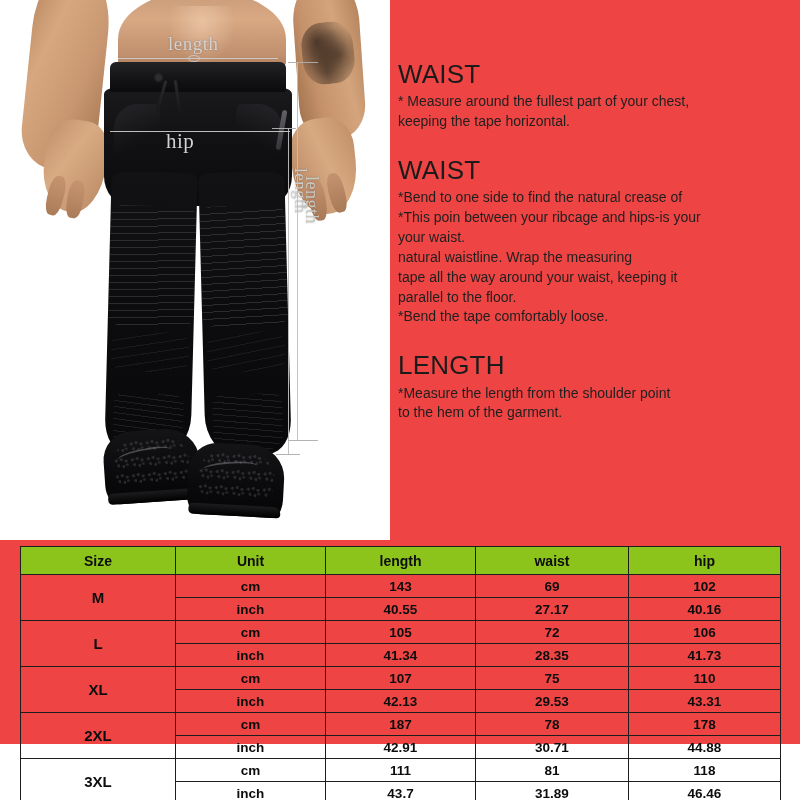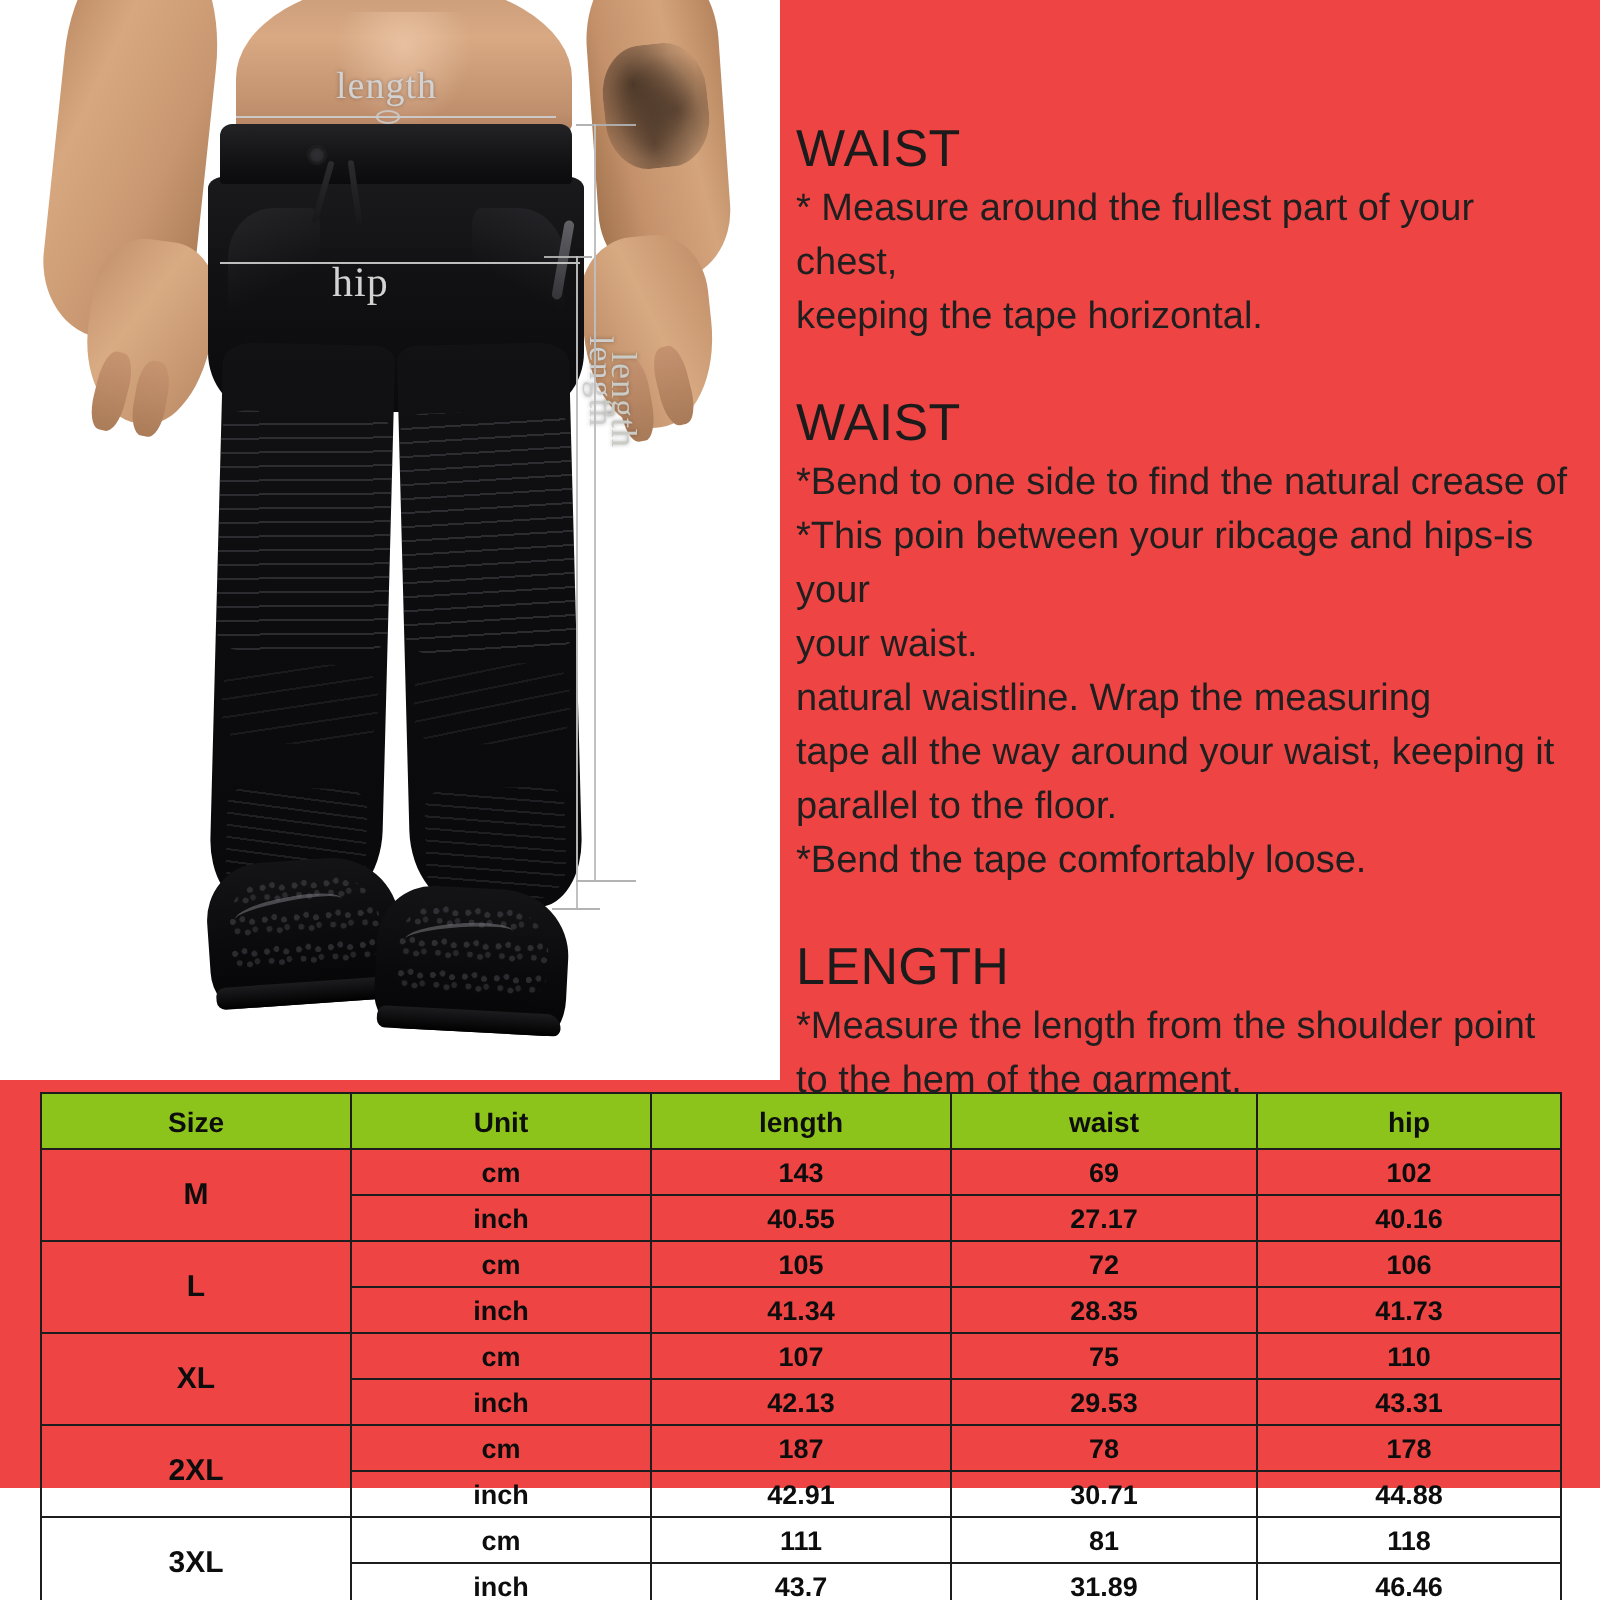--- a/index.html
+++ b/index.html
@@ -328,21 +328,21 @@
     font-family: "Liberation Sans", sans-serif;
     font-size: 26px;
     font-weight: 400;
     color: #1b1b1b;
     line-height: 1.24;
     letter-spacing: .2px;
     margin: 0 0 2px 0;
   }
   .sec-body {
     font-family: "Liberation Sans", sans-serif;
-    font-size: 19px;
+    font-size: 14px;
     color: #1f1f1f;
     line-height: 1.42;
     margin: 0;
   }
   .sec-body .ln { display: block; }
   .sec.chest  { margin-bottom: 22px; }
   .sec.waist  { margin-bottom: 22px; }
 
   
   .size-table-wrap {

